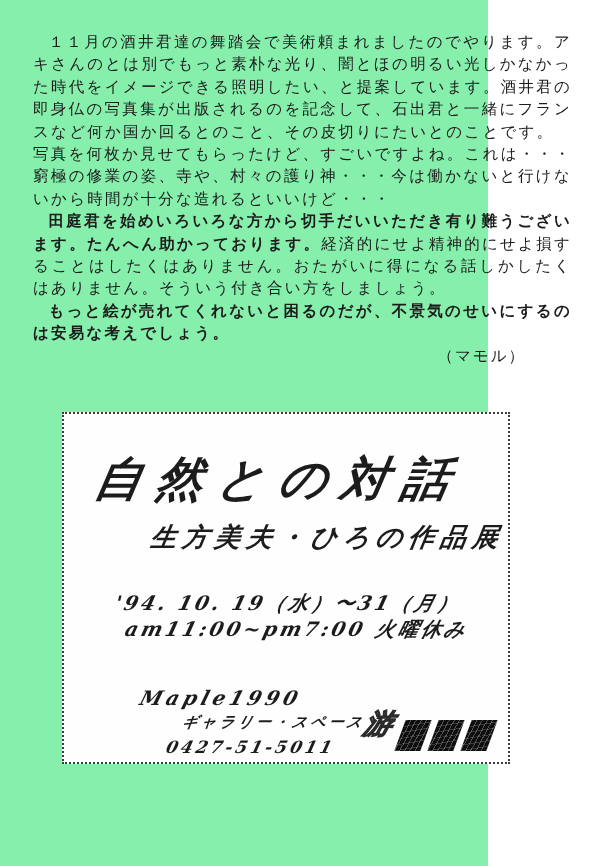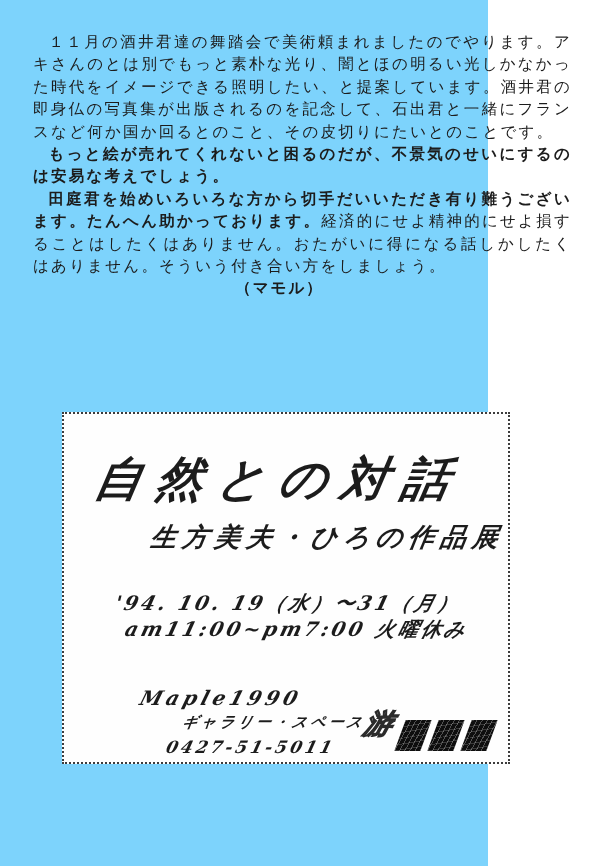--- a/index.html
+++ b/index.html
@@ -1,32 +1,32 @@
 <!DOCTYPE html>
 <html lang="ja"><head>
 <meta charset="utf-8">
 <style>
   html,body{margin:0;padding:0;}
   body{
     width:600px;height:866px;overflow:hidden;
     background:#ffffff;color:#1c1c1c;
     font-family:"DejaVu Sans",sans-serif;
   }
-  .page{position:relative;width:488px;height:866px;background:#7dd3fc;}
+  .page{position:relative;width:488px;height:866px;background:#86efac;}
 
   
   .letter{
     position:absolute;left:33px;top:31px;width:539px;
     font-size:15.5px;line-height:22.4px;letter-spacing:2.2px;
     text-align:justify;
   }
   .letter p{margin:0;}
   .indent{text-indent:1em;}
   .bold{font-weight:bold;}
-  .signature{text-align:center;padding-right:46px;letter-spacing:2px;font-weight:bold;}
+  .signature{text-align:right;padding-right:46px;letter-spacing:2px;}
 
   
   .flyer{
     position:absolute;left:62px;top:412px;width:444px;height:348px;
     border:2px dotted #3c3c3c;background:#fefefe;
   }
   .flyer-title{
     position:absolute;left:26px;top:34px;
     font-family:"DejaVu Serif",serif;font-weight:900;font-style:italic;
     font-size:47px;letter-spacing:14px;white-space:nowrap;
@@ -85,22 +85,23 @@
     transform:skewX(-20deg);
   }
 </style>
 </head>
 <body>
 
 <div class="page">
 
   <div class="letter">
     <p class="indent">１１月の酒井君達の舞踏会で美術頼まれましたのでやります。アキさんのとは別でもっと素朴な光り、闇とほの明るい光しかなかった時代をイメージできる照明したい、と提案しています。酒井君の即身仏の写真集が出版されるのを記念して、石出君と一緒にフランスなど何か国か回るとのこと、その皮切りにたいとのことです。</p>
+    <p>写真を何枚か見せてもらったけど、すごいですよね。これは・・・　窮極の修業の姿、寺や、村々の護り神・・・今は働かないと行けないから時間が十分な造れるといいけど・・・</p>
+    <p class="indent"><span class="bold">田庭君を始めいろいろな方から切手だいいただき有り難うございます。たんへん助かっております。</span><span>経済的にせよ精神的にせよ損することはしたくはありません。おたがいに得になる話しかしたくはありません。そういう付き合い方をしましょう。</span></p>
     <p class="indent bold">もっと絵が売れてくれないと困るのだが、不景気のせいにするのは安易な考えでしょう。</p>
-    <p class="indent"><span class="bold">田庭君を始めいろいろな方から切手だいいただき有り難うございます。たんへん助かっております。</span><span>経済的にせよ精神的にせよ損することはしたくはありません。おたがいに得になる話しかしたくはありません。そういう付き合い方をしましょう。</span></p>
     <p class="signature">（マモル）</p>
   </div>
 
   <div class="flyer">
     <div class="flyer-title">自然との対話</div>
     <div class="flyer-subtitle">生方美夫・ひろの作品展</div>
     <div class="flyer-date">'94. 10. 19（水）〜31（月）</div>
     <div class="flyer-time">am11:00~pm7:00 火曜休み</div>
     <div class="venue-name">Maple1990</div>
     <div class="venue-gallery"><span>ギャラリー・スペース</span><span class="venue-mark">游</span></div>

